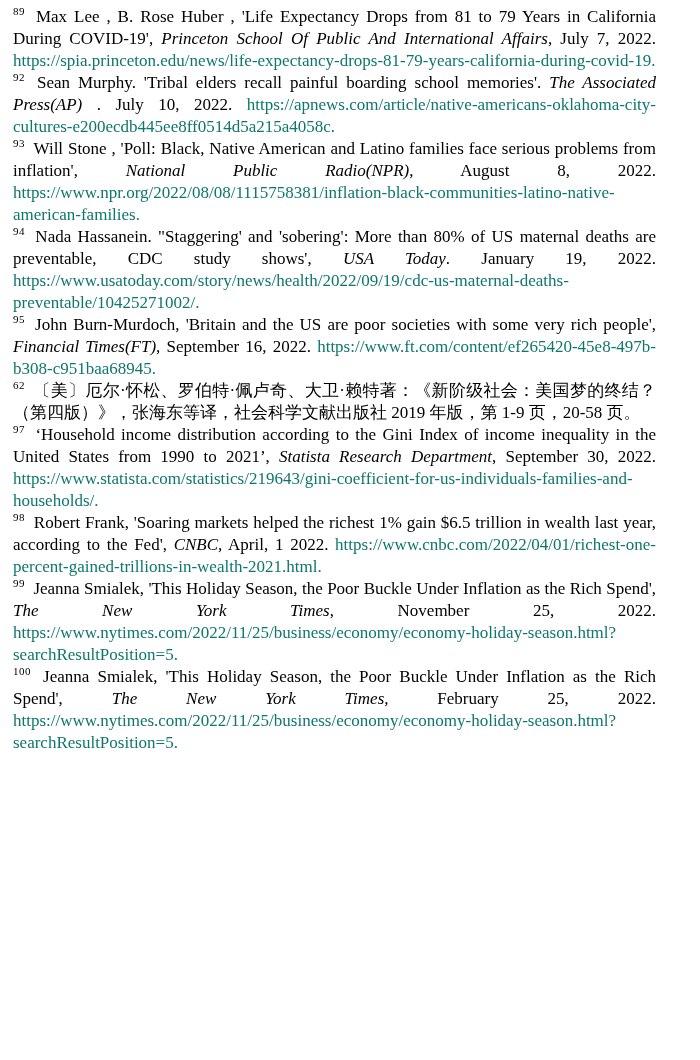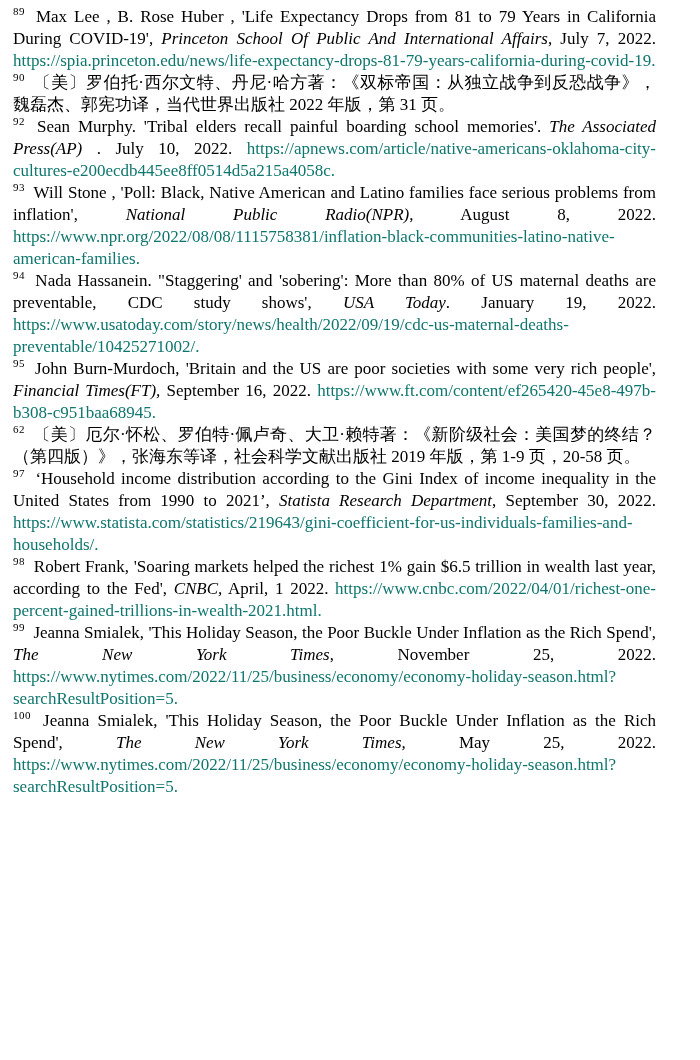--- a/index.html
+++ b/index.html
@@ -33,23 +33,22 @@
     margin-top: 48px;
   }
   .italic { font-style: italic; margin-top: 38px; }
   .url { color: #0f766e; text-decoration: none; }
 </style>
 </head>
 <body>
 
 <main class="page">
     <p class="footnote"><sup class="fn-num">89</sup> <span>Max Lee , B. Rose Huber , 'Life Expectancy Drops from 81 to 79 Years in California During COVID-19', </span><span class="italic">Princeton School Of Public And International Affairs</span><span>, July 7, 2022. </span><span class="url">https://spia.princeton.edu/news/life-expectancy-drops-81-79-years-california-during-covid-19.</span></p>
-    <p class="footnote"><sup class="fn-num">90</sup> <span>〔美〕罗伯托·西尔文特、丹尼·哈方著：《双标帝国：从独立战争到反恐战争》，魏磊杰、郭宪功译，当代世界出版社 2022 年版，第 31 页。</span></p>
     <p class="footnote"><sup class="fn-num">92</sup> <span>Sean Murphy. 'Tribal elders recall painful boarding school memories'. </span><span class="italic">The Associated Press(AP)</span><span> . July 10, 2022. </span><span class="url">https://apnews.com/article/native-americans-oklahoma-city-cultures-e200ecdb445ee8ff0514d5a215a4058c.</span></p>
     <p class="footnote"><sup class="fn-num">93</sup> <span>Will Stone , 'Poll: Black, Native American and Latino families face serious problems from inflation', </span><span class="italic">National Public Radio(NPR)</span><span>, August 8, 2022. </span><span class="url">https://www.npr.org/2022/08/08/1115758381/inflation-black-communities-latino-native-american-families.</span></p>
     <p class="footnote"><sup class="fn-num">94</sup> <span>Nada Hassanein. "Staggering' and 'sobering': More than 80% of US maternal deaths are preventable, CDC study shows', </span><span class="italic">USA Today</span><span>. January 19, 2022. </span><span class="url">https://www.usatoday.com/story/news/health/2022/09/19/cdc-us-maternal-deaths-preventable/10425271002/.</span></p>
     <p class="footnote"><sup class="fn-num">95</sup> <span>John Burn-Murdoch, 'Britain and the US are poor societies with some very rich people', </span><span class="italic">Financial Times(FT),</span><span> September 16, 2022. </span><span class="url">https://www.ft.com/content/ef265420-45e8-497b-b308-c951baa68945.</span></p>
     <p class="footnote"><sup class="fn-num">62</sup> <span>〔美〕厄尔·怀松、罗伯特·佩卢奇、大卫·赖特著：《新阶级社会：美国梦的终结？（第四版）》，张海东等译，社会科学文献出版社 2019 年版，第 1-9 页，20-58 页。</span></p>
     <p class="footnote"><sup class="fn-num">97</sup> <span>‘Household income distribution according to the Gini Index of income inequality in the United States from 1990 to 2021’, </span><span class="italic">Statista Research Department</span><span>, September 30, 2022. </span><span class="url">https://www.statista.com/statistics/219643/gini-coefficient-for-us-individuals-families-and-households/.</span></p>
     <p class="footnote"><sup class="fn-num">98</sup> <span>Robert Frank, 'Soaring markets helped the richest 1% gain $6.5 trillion in wealth last year, according to the Fed', </span><span class="italic">CNBC,</span><span> April, 1 2022. </span><span class="url">https://www.cnbc.com/2022/04/01/richest-one-percent-gained-trillions-in-wealth-2021.html.</span></p>
     <p class="footnote"><sup class="fn-num">99</sup> <span>Jeanna Smialek, 'This Holiday Season, the Poor Buckle Under Inflation as the Rich Spend', </span><span class="italic">The New York Times</span><span>, November 25, 2022. </span><span class="url">https://www.nytimes.com/2022/11/25/business/economy/economy-holiday-season.html?searchResultPosition=5.</span></p>
-    <p class="footnote"><sup class="fn-num">100</sup> <span>Jeanna Smialek, 'This Holiday Season, the Poor Buckle Under Inflation as the Rich Spend', </span><span class="italic">The New York Times,</span><span> May 25, 2022. </span><span class="url">https://www.nytimes.com/2022/11/25/business/economy/economy-holiday-season.html?searchResultPosition=5.</span></p>
+    <p class="footnote"><sup class="fn-num">100</sup> <span>Jeanna Smialek, 'This Holiday Season, the Poor Buckle Under Inflation as the Rich Spend', </span><span class="italic">The New York Times,</span><span> February 25, 2022. </span><span class="url">https://www.nytimes.com/2022/11/25/business/economy/economy-holiday-season.html?searchResultPosition=5.</span></p>
   </main>
 
 </body></html>

